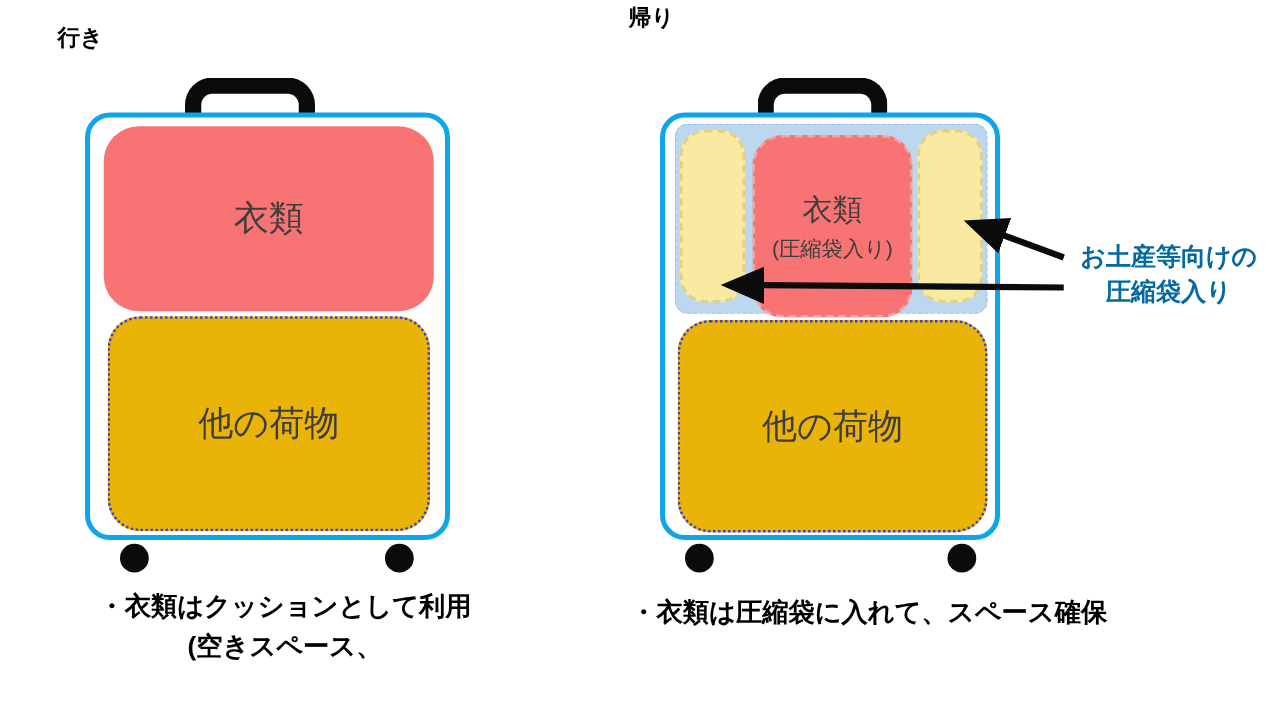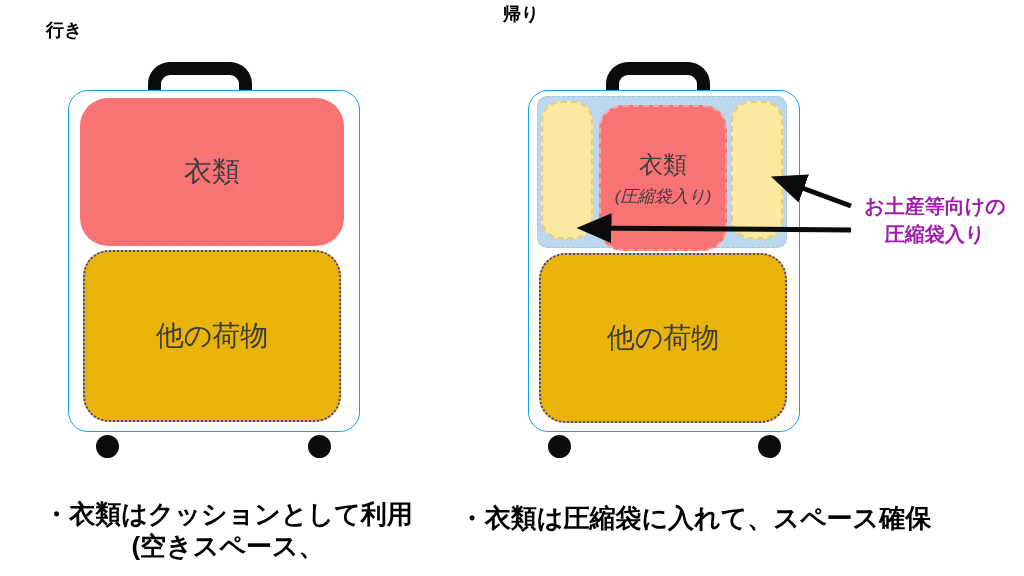--- a/index.html
+++ b/index.html
@@ -29,21 +29,21 @@
   }
   .wheel {
     width: 23px;
     height: 23px;
     background: #0b0b0b;
     border-radius: 50%;
     z-index: 1;
   }
   .case-body {
     background: #ffffff;
-    border: 1px solid #0ea5e9;
+    border: 4px solid #0ea5e9;
     border-radius: 20px;
     z-index: 2;
   }
 
   .block {
     position: absolute;
     display: flex;
     flex-direction: column;
     align-items: center;
     justify-content: center;
@@ -56,35 +56,33 @@
   .clothes-red   { background: #F87474; border-radius: 28px; }
   .other-gray    { background: #eab308; border-radius: 26px; border: 2px dotted #4040C0; }
   .space-yellow  { background: #FAE9A0; border-radius: 20px; border: 2px dashed #E6CF7A; }
   .blue-panel    { background: #BDD7EE; border-radius: 10px; border: 1px dashed #9CC3E5; }
   .clothes-red-r { background: #F87474; border-radius: 24px; border: 2px dashed #F2A5A5; }
 
   .clothes-note {
     font-size: 17px;
     color: #3d3d3d;
     margin-top: 4px;
-    font-style: italic;
   }
 
   .caption {
     text-align: center;
     font-weight: bold;
     color: #000000;
-    font-size: 26px;
+    font-size: 21px;
     line-height: 32px;
-    margin-top: 28px;
   }
   .annotation {
     text-align: center;
     font-weight: bold;
-    color: #a21caf;
+    color: #0369a1;
     font-size: 20px;
     line-height: 28px;
     z-index: 4;
   }
   .arrow-layer {
     position: absolute;
     left: 0; top: 0;
     width: 1024px; height: 576px;
     z-index: 5;
     pointer-events: none;

